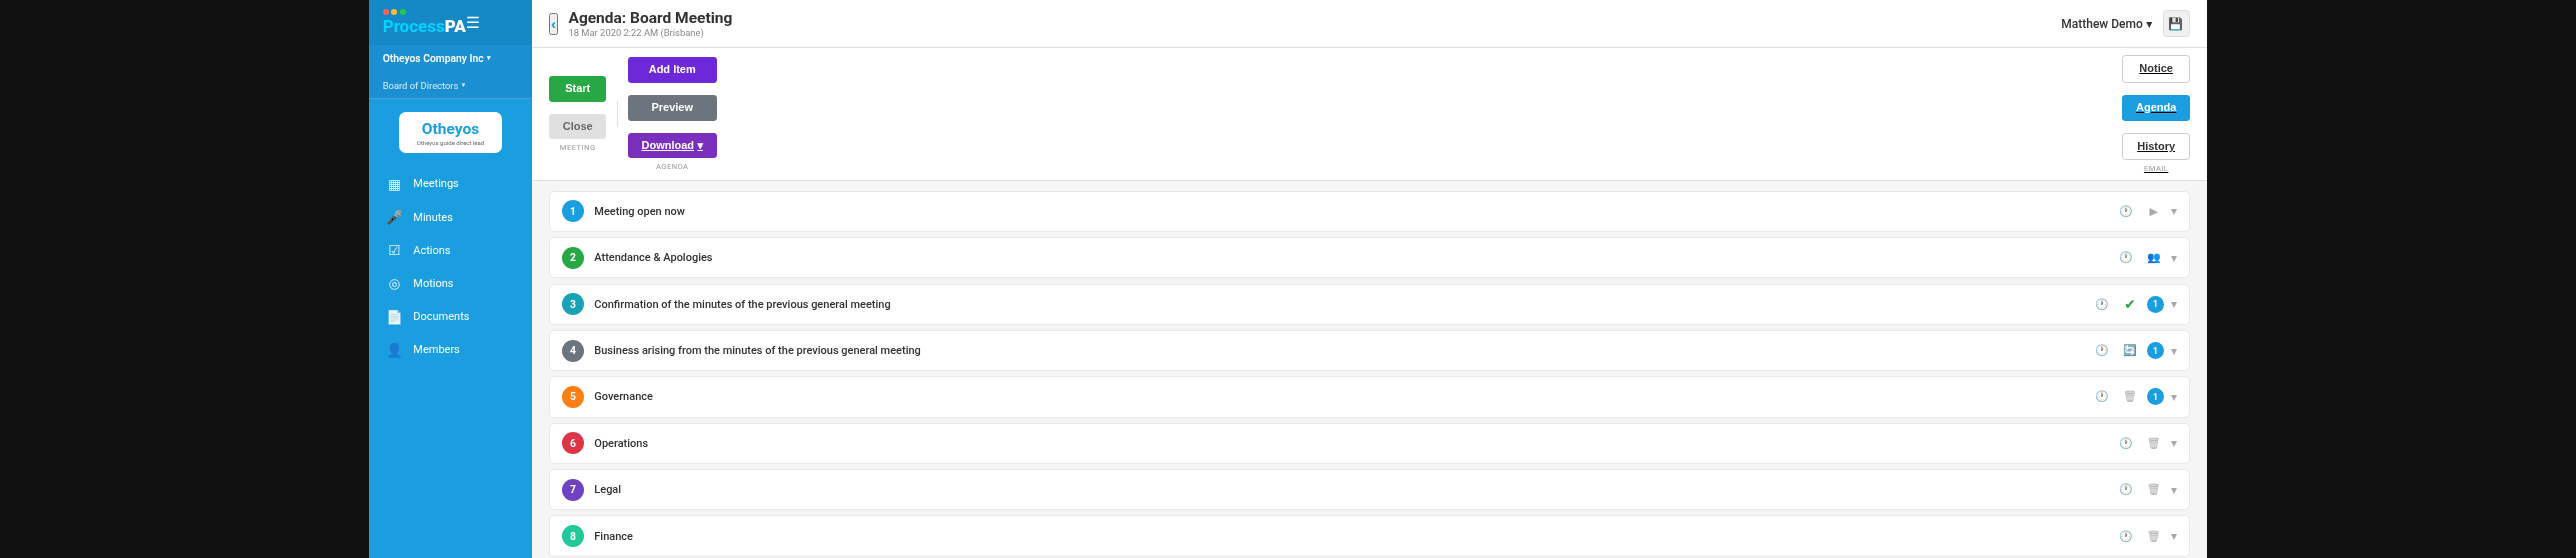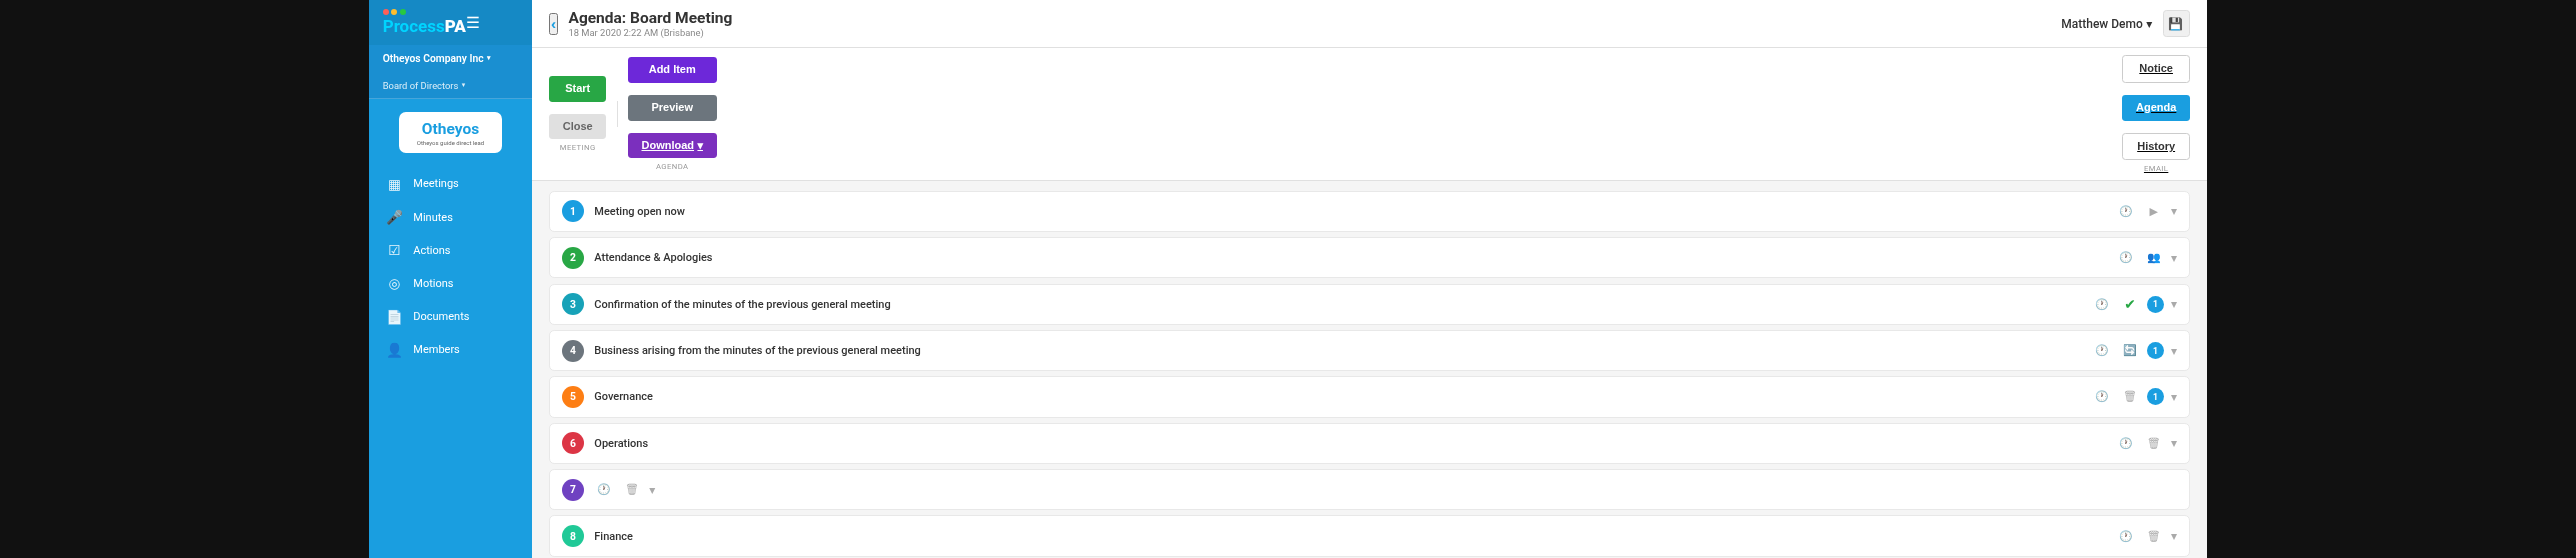--- a/index.html
+++ b/index.html
@@ -630,20 +630,21 @@
     <div class="item-number" style="background:#dc3545">6</div>
     <div class="item-title">Operations</div>
     <div class="item-actions">
             <div class="icon-btn">🕐</div>
             <div class="icon-btn">🗑</div>
             <div class="chevron-item">▾</div>
           </div>
   </div>
         <div class="agenda-item">
     <div class="item-number" style="background:#6f42c1">7</div>
+    <div class="item-title">Legal</div>
     <div class="item-actions">
             <div class="icon-btn">🕐</div>
             <div class="icon-btn">🗑</div>
             <div class="chevron-item">▾</div>
           </div>
   </div>
         <div class="agenda-item">
     <div class="item-number" style="background:#20c997">8</div>
     <div class="item-title">Finance</div>
     <div class="item-actions">

